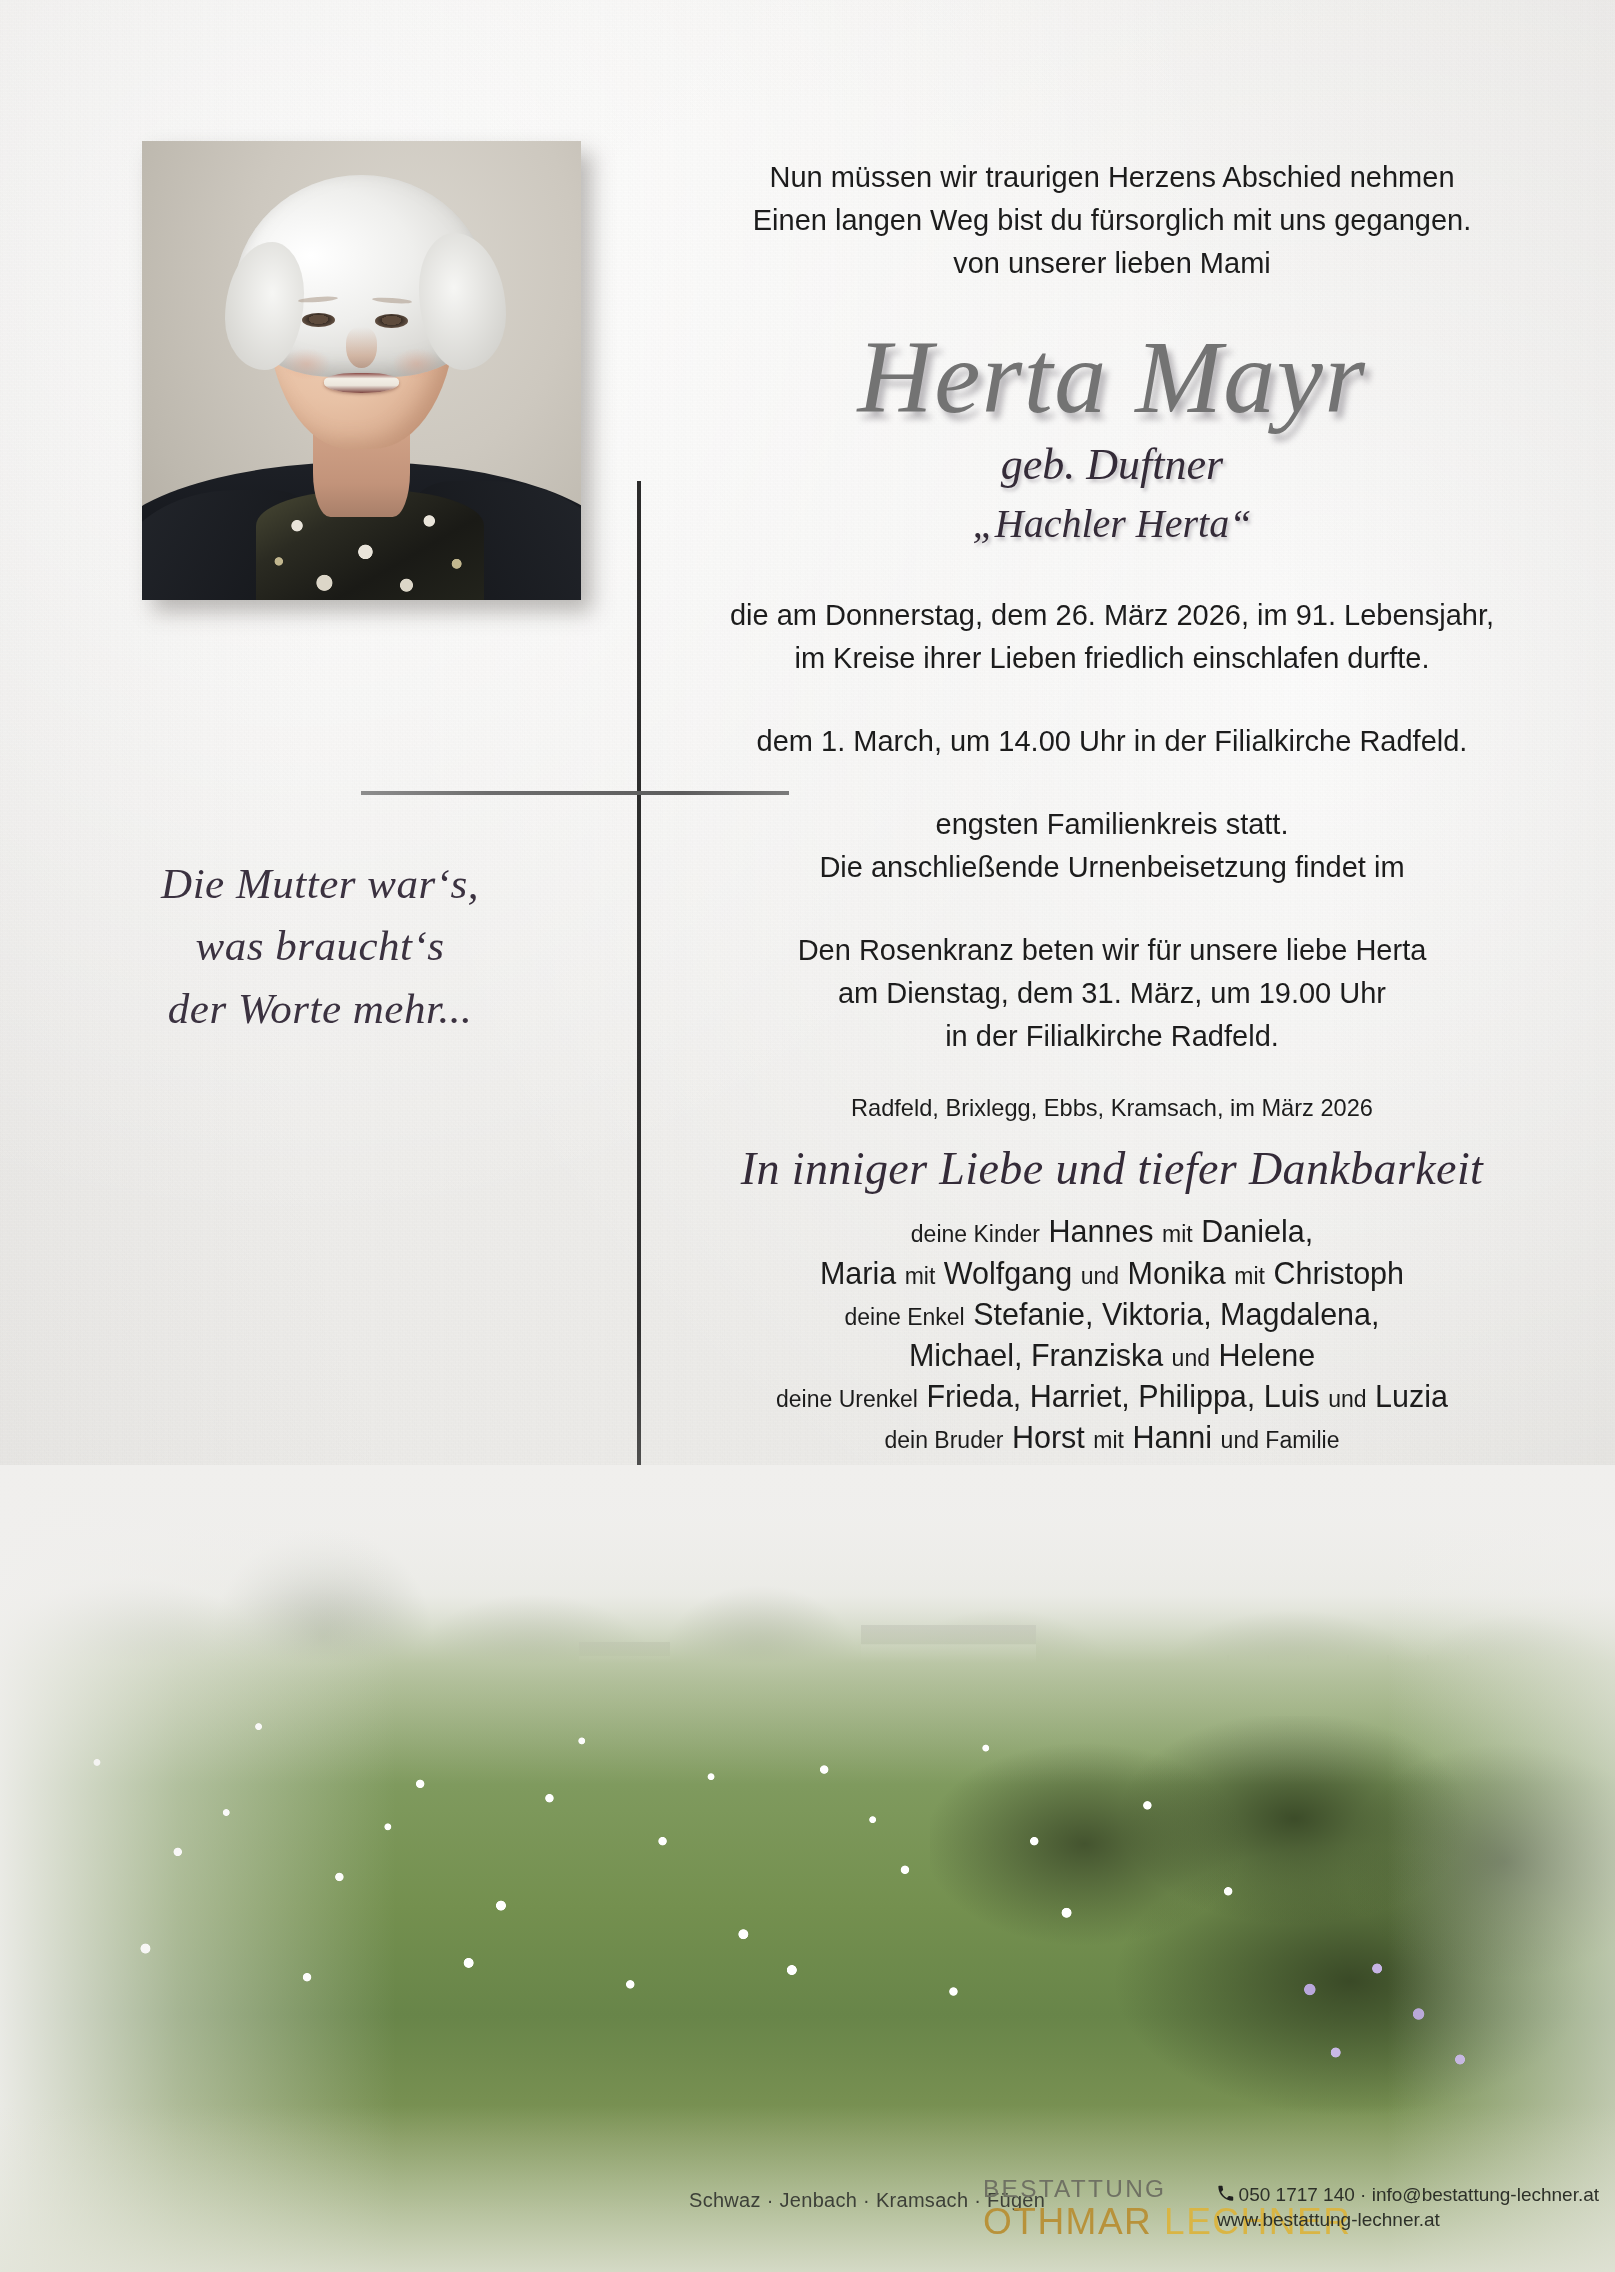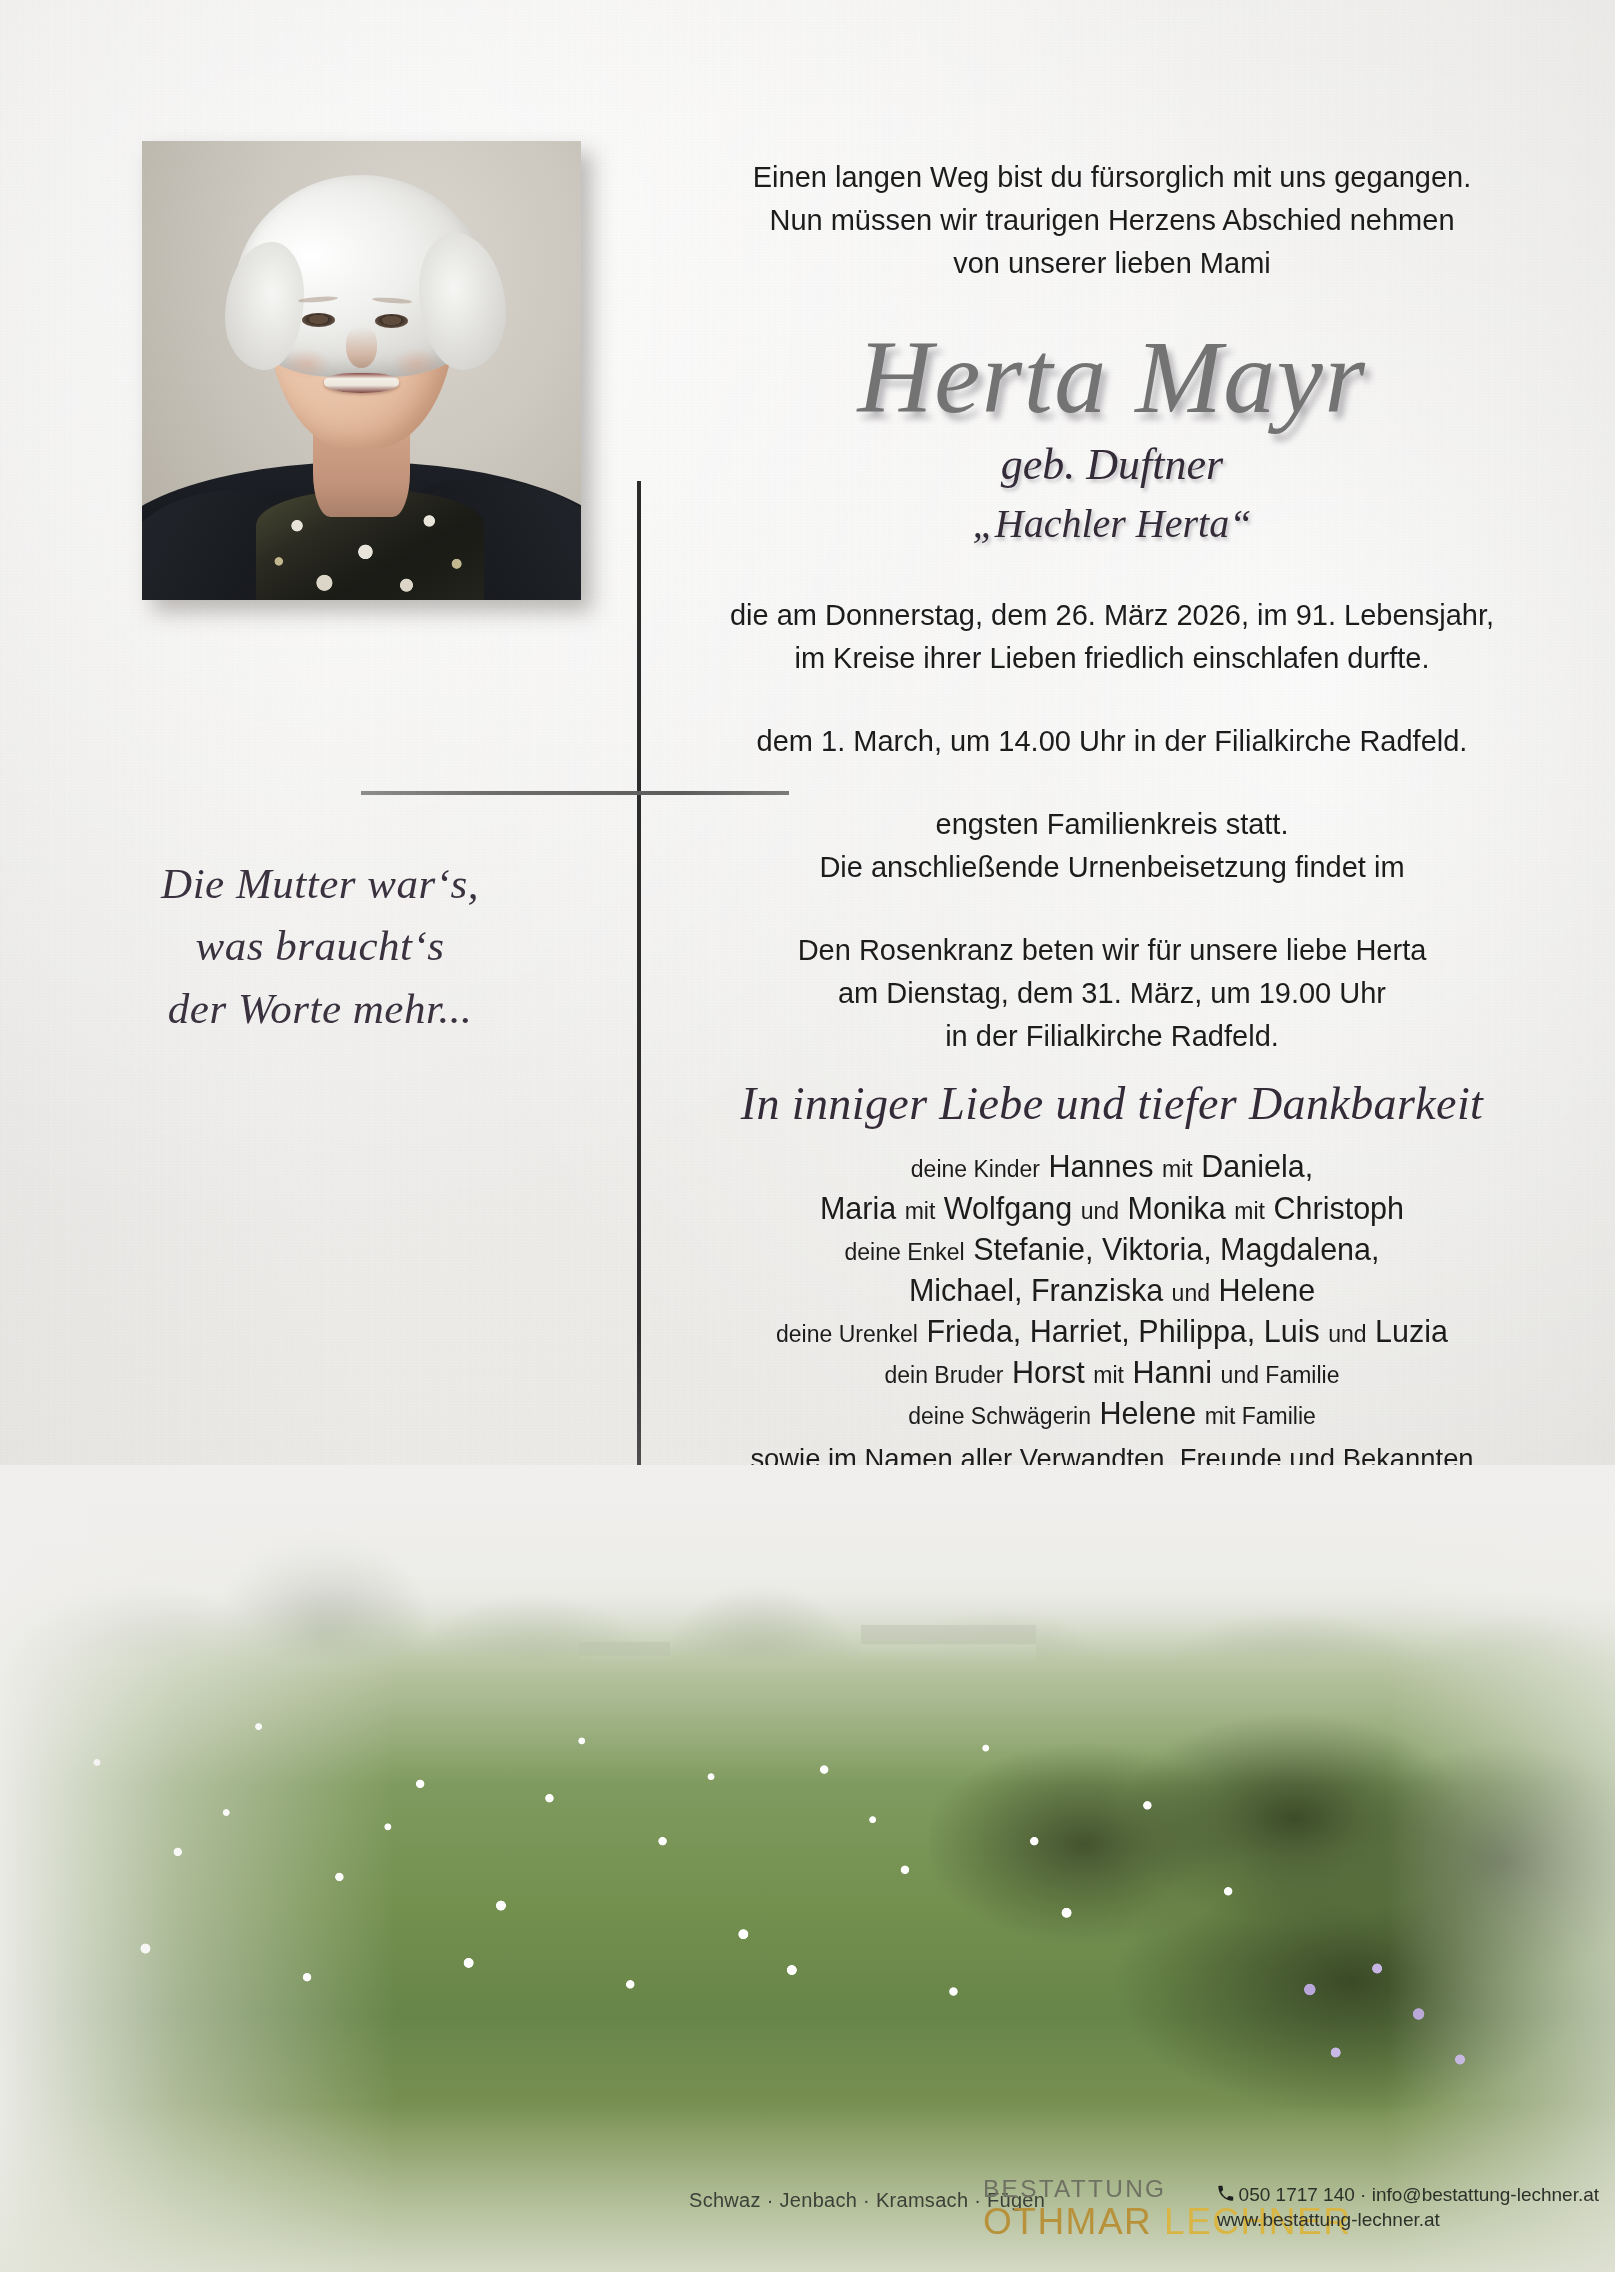--- a/index.html
+++ b/index.html
@@ -407,22 +407,22 @@
 
   <div class="left-quote">
     <div>Die Mutter war‘s,</div>
     <div>was braucht‘s</div>
     <div>der Worte mehr...</div>
   </div>
 
   <div class="col">
 
     <div class="intro">
+      <div>Nun müssen wir traurigen Herzens Abschied nehmen</div>
       <div>Einen langen Weg bist du fürsorglich mit uns gegangen.</div>
-      <div>Nun müssen wir traurigen Herzens Abschied nehmen</div>
       <div>von unserer lieben Mami</div>
     </div>
 
     <div class="name">Herta Mayr</div>
     <div class="maiden">geb. Duftner</div>
     <div class="nickname">„Hachler Herta“</div>
 
     <div class="para p-death">
       <div>die am Donnerstag, dem 26. März 2026, im 91. Lebensjahr,</div>
       <div>im Kreise ihrer Lieben friedlich einschlafen durfte.</div>
@@ -436,20 +436,21 @@
       <div>engsten Familienkreis statt.</div>
       <div>Die anschließende Urnenbeisetzung findet im</div>
     </div>
 
     <div class="para p-rosary">
       <div>Den Rosenkranz beten wir für unsere liebe Herta</div>
       <div>am Dienstag, dem 31. März, um 19.00 Uhr</div>
       <div>in der Filialkirche Radfeld.</div>
     </div>
 
+    <div class="placeline">Radfeld, Brixlegg, Ebbs, Kramsach, im März 2026</div>
 
     <div class="thanks">In inniger Liebe und tiefer Dankbarkeit</div>
 
     <div class="family">
       <div class="fam-line">
         <span class="sm">deine Kinder</span>
         <span>Hannes</span>
         <span class="sm">mit</span>
         <span>Daniela,</span>
       </div>

